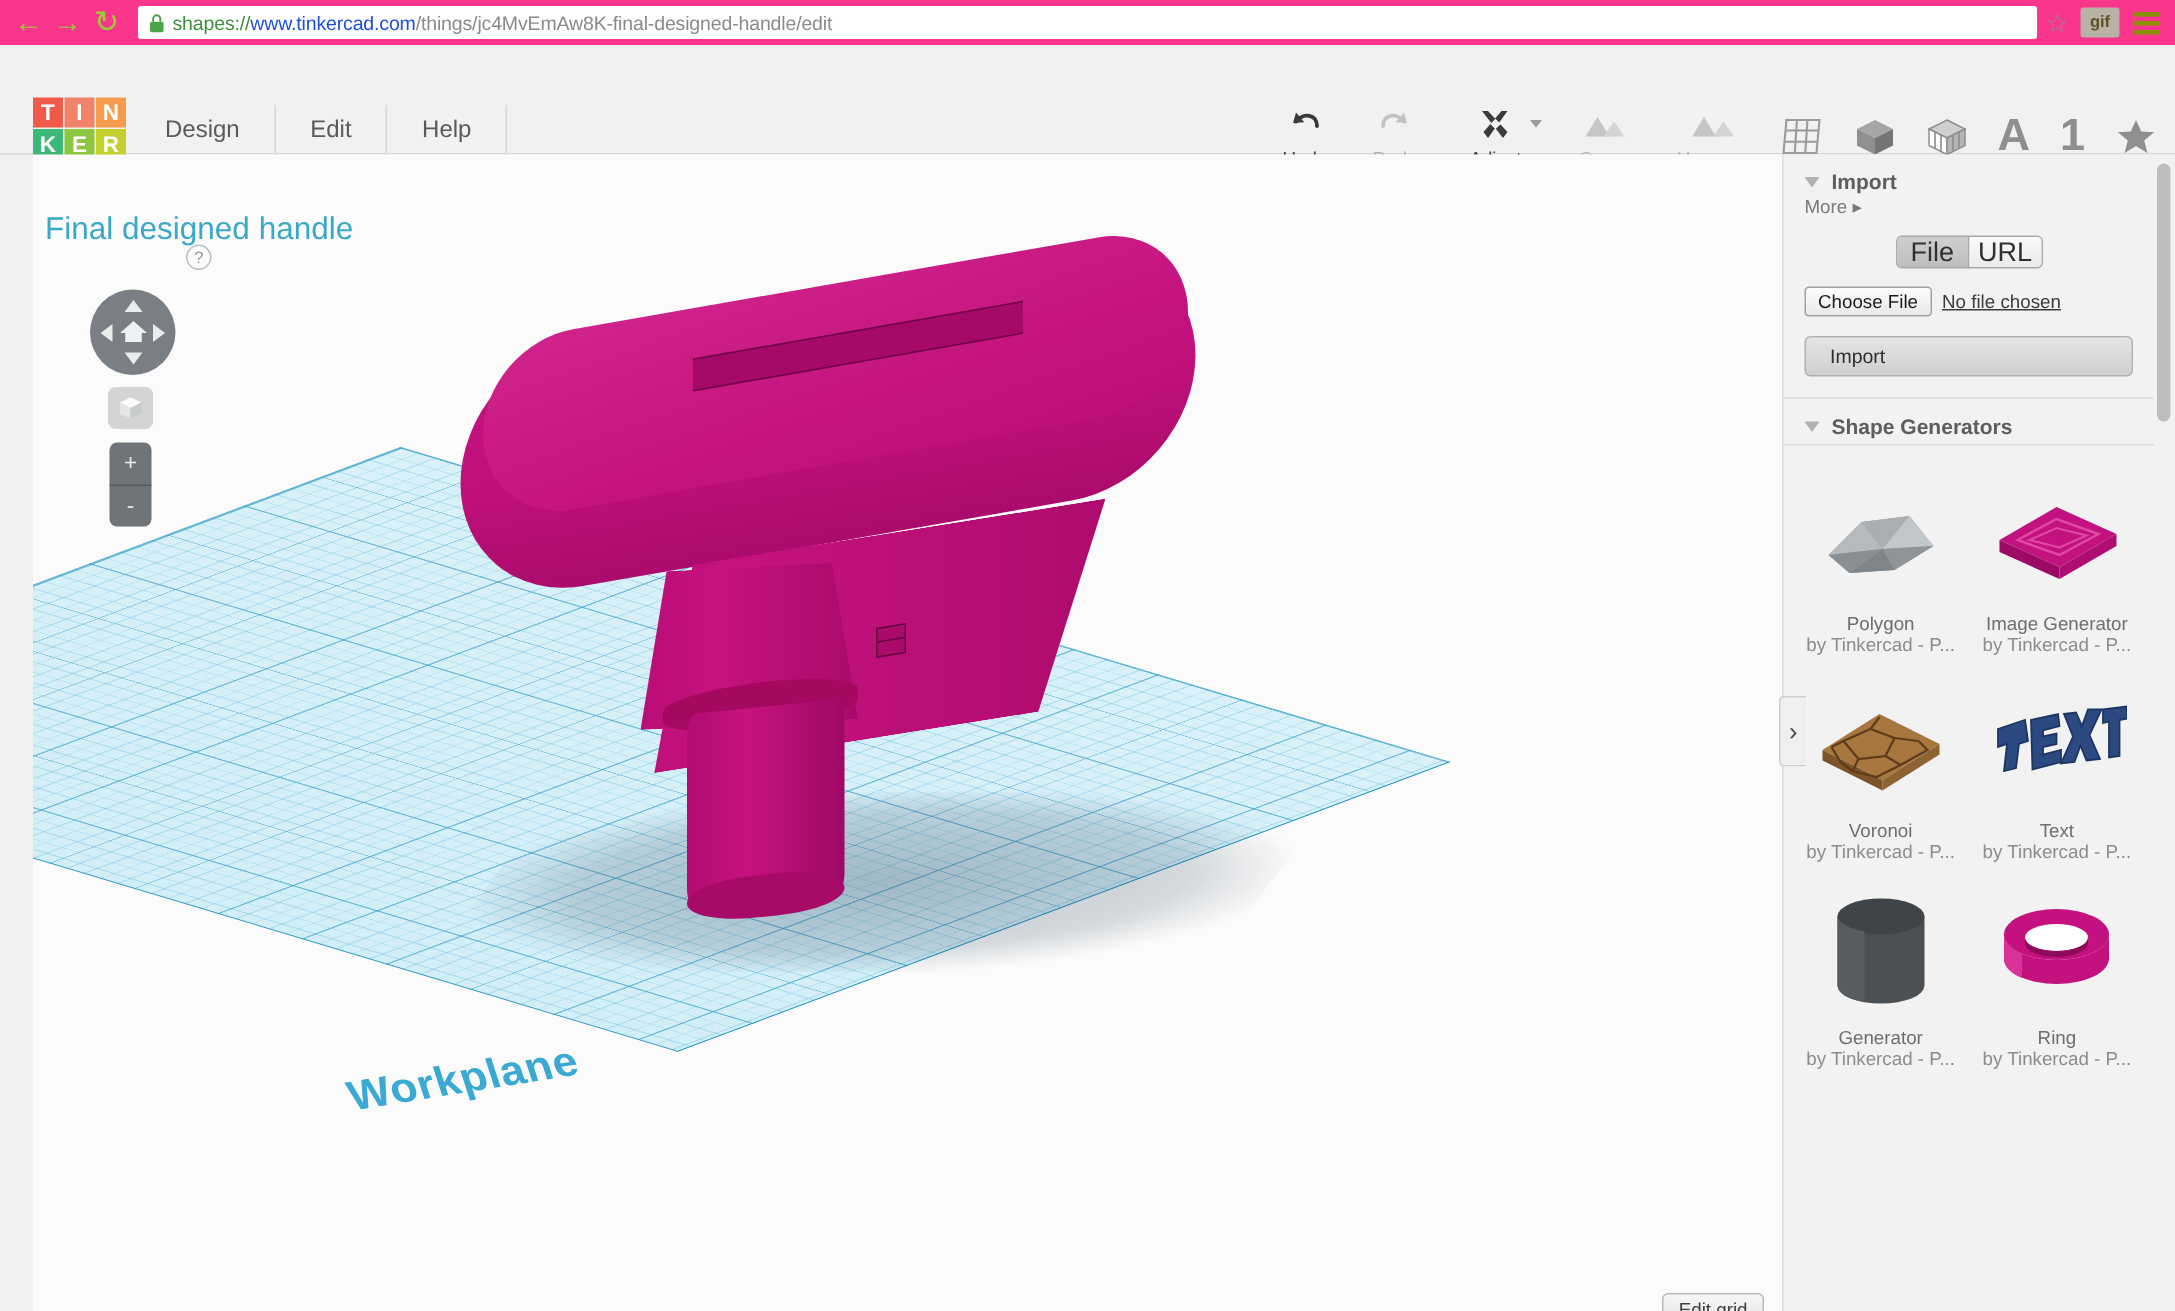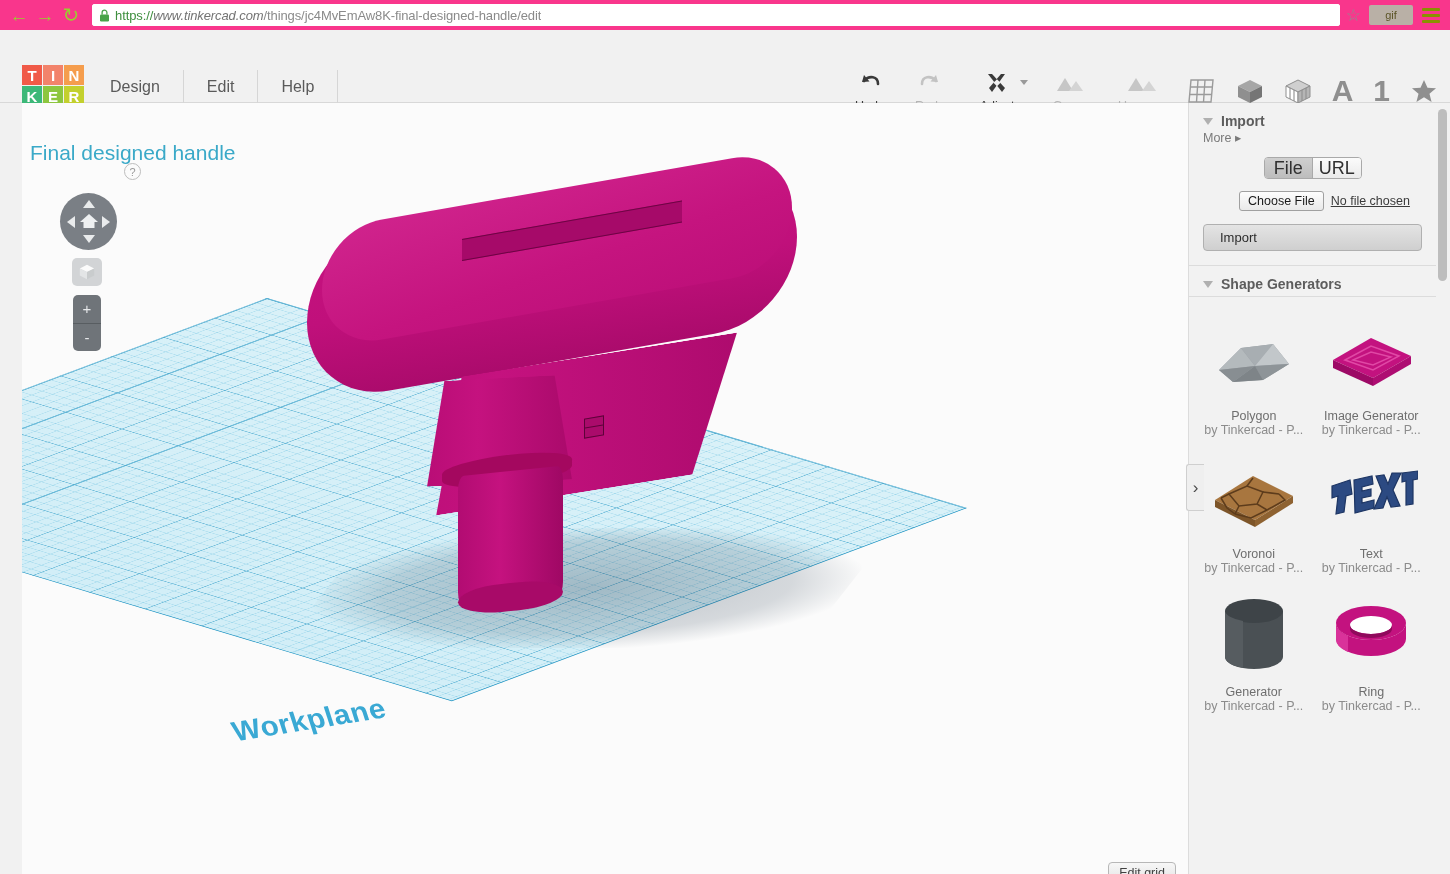--- a/index.html
+++ b/index.html
@@ -35,27 +35,27 @@
     padding: 0 6px;
     overflow: hidden;
   }
   #lock-icon { margin-right: 5px; display: flex; align-items: center; }
   #url-text {
     font-size: 13px; color: #4d4d4d;
     white-space: nowrap; overflow: hidden;
     letter-spacing: -0.1px;
   }
   #url-text .scheme { color: #3e8f3e; }
-  #url-text .dom { color: #737373; font-style: italic; }
+  #url-text .dom { color: #1d4ed8; }
   #url-text .path { color: #8a8a8a; }
   #star-icon { margin-right: 8px; color: #8e8e8e; font-size: 17px; }
   #gif-ext {
-    width: 44px; height: 20px;
+    width: 26px; height: 20px;
     background: #b9b0a6; border-radius: 2px;
-    color: #5c5427; font-size: 11px; font-weight: normal;
+    color: #5c5427; font-size: 11px; font-weight: bold;
     display: flex; align-items: center; justify-content: center;
     margin-right: 9px;
   }
   #hamburger { width: 18px; display: flex; flex-direction: column; gap: 3px; margin-right: 4px; }
   #hamburger span { display: block; height: 3px; background: #8a9100; border-radius: 1px; }
 
   
   #app {
     position: absolute; top: 30px; left: 0;
     width: 1450px; height: 844px;
@@ -327,21 +327,21 @@
     display: flex; overflow: hidden;
   }
   #import-tabs div {
     flex: 1; font-size: 18px;
     display: flex; align-items: center; justify-content: center;
     color: #303030;
   }
   #import-tabs .on { background: linear-gradient(to bottom,#cfcfcf,#bdbdbd); border-right: 1px solid #a9a9a9; }
   #import-tabs .off { background: linear-gradient(to bottom,#fbfbfb,#eaeaea); }
 
-  #file-row { display: flex; align-items: center; gap: 7px; margin-top: 12px; margin-left: 36px; }
+  #file-row { display: flex; align-items: center; gap: 7px; margin-top: 12px; }
   #choose-file {
     padding: 2px 8px; font-size: 12.5px; color: #1a1a1a;
     background: linear-gradient(to bottom,#fdfdfd,#e9e9e9);
     border: 1px solid #a0a0a0; border-radius: 3px;
   }
   #file-status { font-size: 12.5px; color: #3b3b3b; text-decoration: underline; }
   #import-btn {
     margin: 13px 0 0 auto; display: block;
     padding: 5px 16px; font-size: 13px; color: #2c2c2c;
     background: linear-gradient(to bottom,#e4e4e4,#cfcfcf);
@@ -377,21 +377,21 @@
   <div class="nav-btn">←</div>
   <div class="nav-btn">→</div>
   <div class="nav-btn reload">↻</div>
   <div id="url-field">
     <span id="lock-icon">
       <svg width="11" height="13" viewBox="0 0 11 13">
         <rect x="1" y="5.5" width="9" height="7" rx="1.2" fill="#49a349"></rect>
         <path d="M3.1 5.5 V3.6 a2.4 2.4 0 0 1 4.8 0 V5.5" fill="none" stroke="#49a349" stroke-width="1.3"></path>
       </svg>
     </span>
-    <span id="url-text"><span class="scheme">https://</span><span class="dom">www.tinkercad.com</span><span class="path">/things/jc4MvEmAw8K-final-designed-handle/edit</span></span>
+    <span id="url-text"><span class="scheme">shapes://</span><span class="dom">www.tinkercad.com</span><span class="path">/things/jc4MvEmAw8K-final-designed-handle/edit</span></span>
   </div>
   <div id="star-icon">☆</div>
   <div id="gif-ext">gif</div>
   <div id="hamburger">
       <span></span>
       <span></span>
       <span></span>
     </div>
 </div>
 

